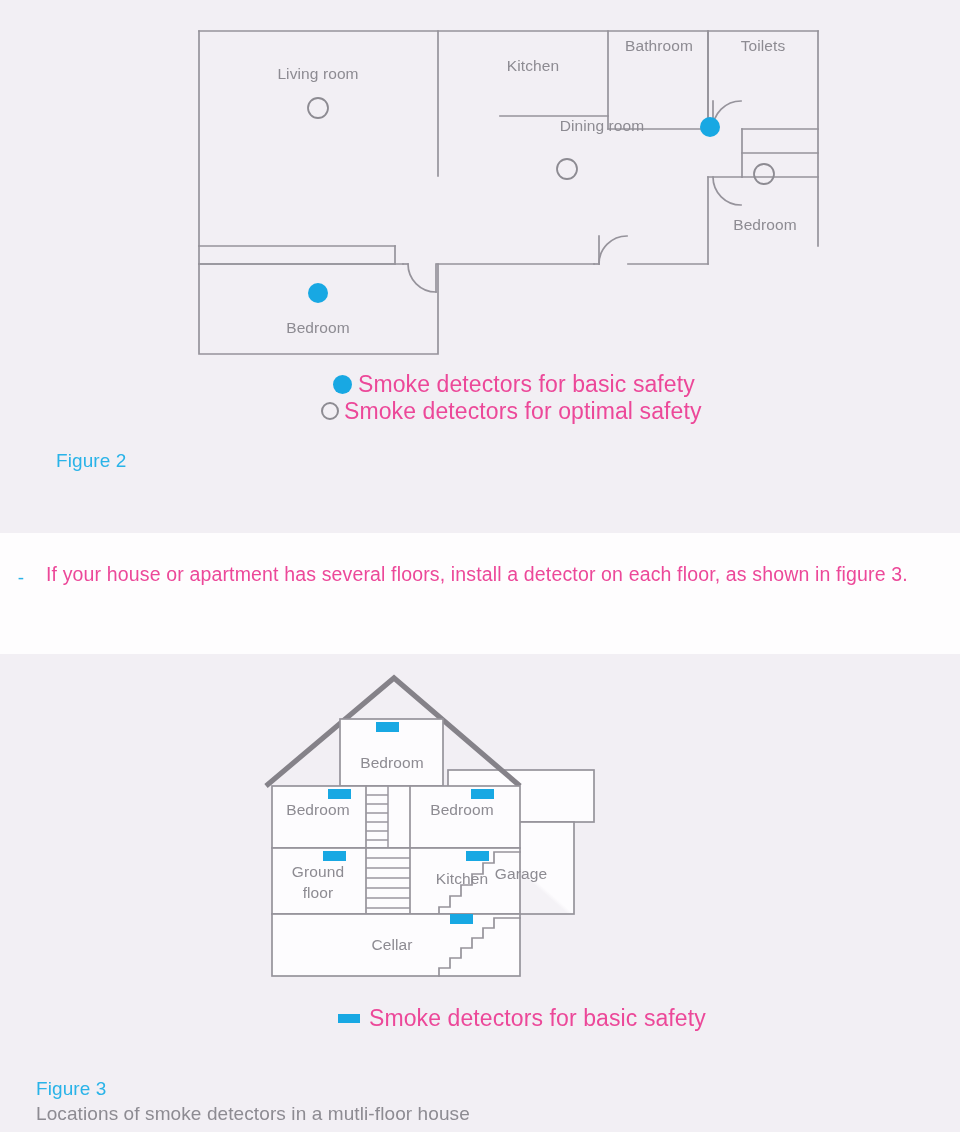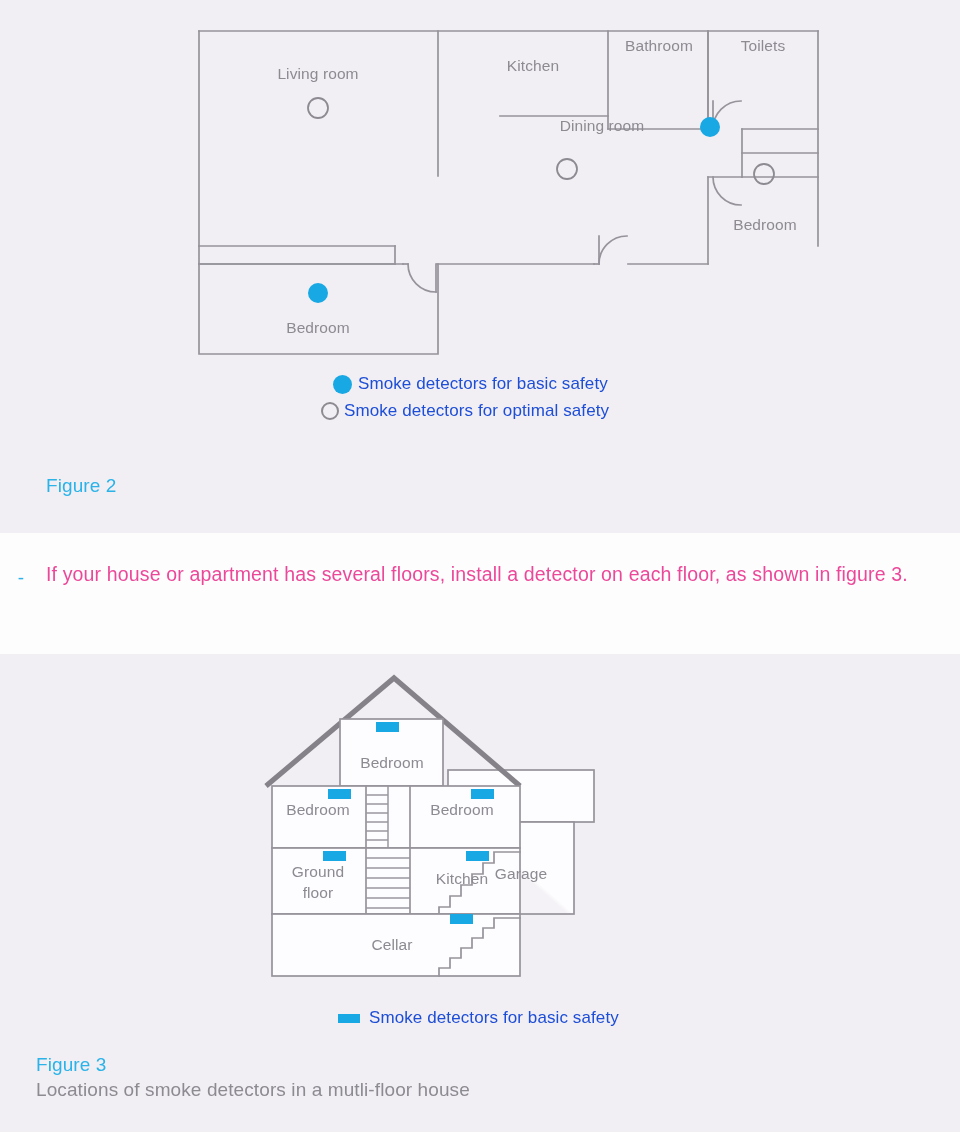--- a/index.html
+++ b/index.html
@@ -96,22 +96,22 @@
   
   .legend {
     position: absolute;
   }
   .legend-row {
     display: flex;
     align-items: center;
     white-space: nowrap;
   }
   .legend-label {
-    color: #1d4ed8;
-    font-size: 17px;
+    color: #ec4899;
+    font-size: 23px;
     line-height: 24px;
     letter-spacing: 0.1px;
   }
   .swatch-filled-dot {
     width: 19px;
     height: 19px;
     border-radius: 50%;
     background: #18a8e3;
     flex: 0 0 auto;
   }
@@ -250,21 +250,21 @@
   <div class="legend-row" style="margin-bottom:3px;">
     <span class="swatch-filled-dot"></span>
     <span class="legend-label" style="margin-left:6px;">Smoke detectors for basic safety</span>
   </div>
   <div class="legend-row" style="margin-left:-12px;align-items:center;">
     <span class="swatch-hollow-dot"></span>
     <span class="legend-label" style="margin-left:5px;">Smoke detectors for optimal safety</span>
   </div>
 </div>
 
-<div class="caption-block" id="caption-figure2" style="left:46px; top:449px;margin-top:25px;">
+<div class="caption-block" id="caption-figure2" style="left:56px; top:449px;">
   <div class="caption-title">Figure 2</div>
 </div>
 
 <div id="note-wrap">
   <div id="note-bullet">-</div>
   <div id="note-text">If your house or apartment has several floors, install a detector on each floor, as shown in figure 3.</div>
 </div>
 
 <svg class="plan" id="plan-figure3" style="left:262px; top:666px;" width="450" height="320" viewBox="0 0 450 320">
 
@@ -336,16 +336,16 @@
   <rect class="det-bar" x="188" y="248" width="23" height="10"></rect>
 </svg>
 
 <div class="legend" id="legend-figure3" style="left:338px; top:1006px;">
   <div class="legend-row">
     <span class="swatch-bar"></span>
     <span class="legend-label" style="margin-left:9px;">Smoke detectors for basic safety</span>
   </div>
 </div>
 
-<div class="caption-block" id="caption-figure3" style="left:36px; top:1053px;">
+<div class="caption-block" id="caption-figure3" style="left:36px; top:1077px;">
   <div class="caption-title">Figure 3</div>
   <div class="caption-sub">Locations of smoke detectors in a mutli-floor house</div>
 </div>
 
 </body></html>

